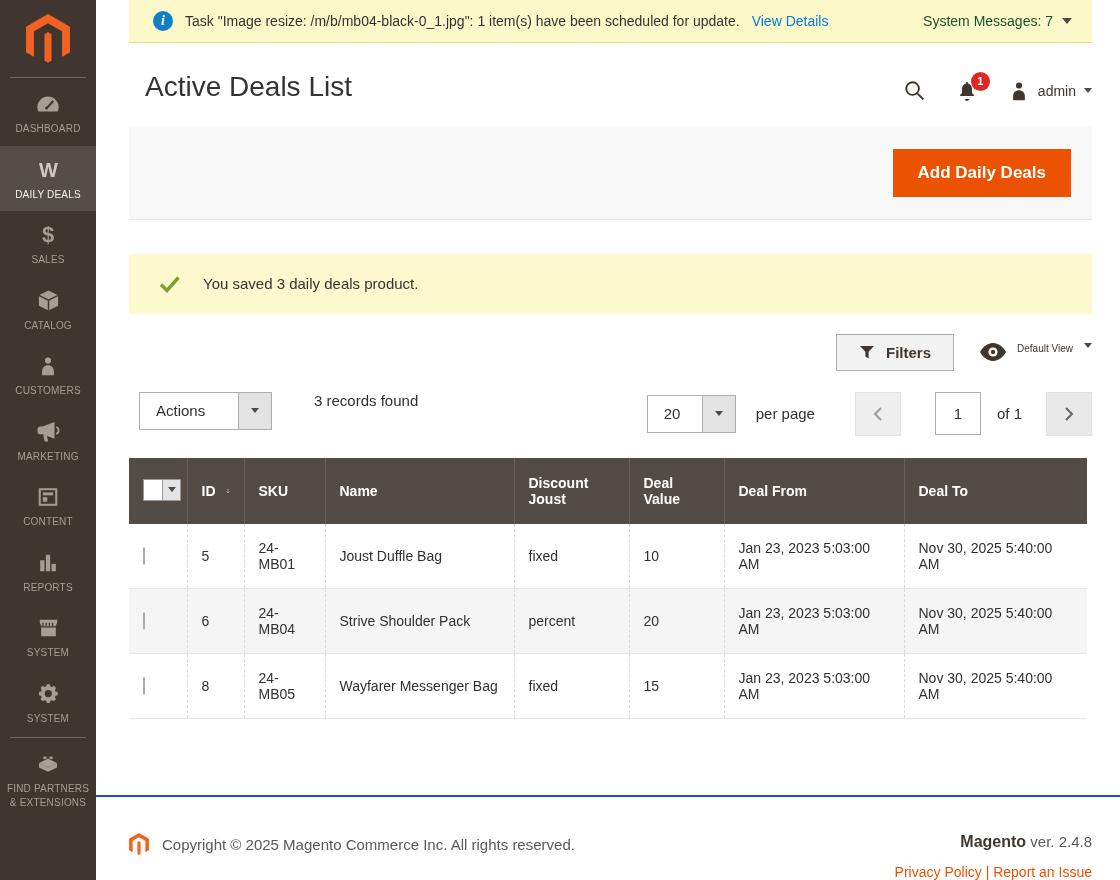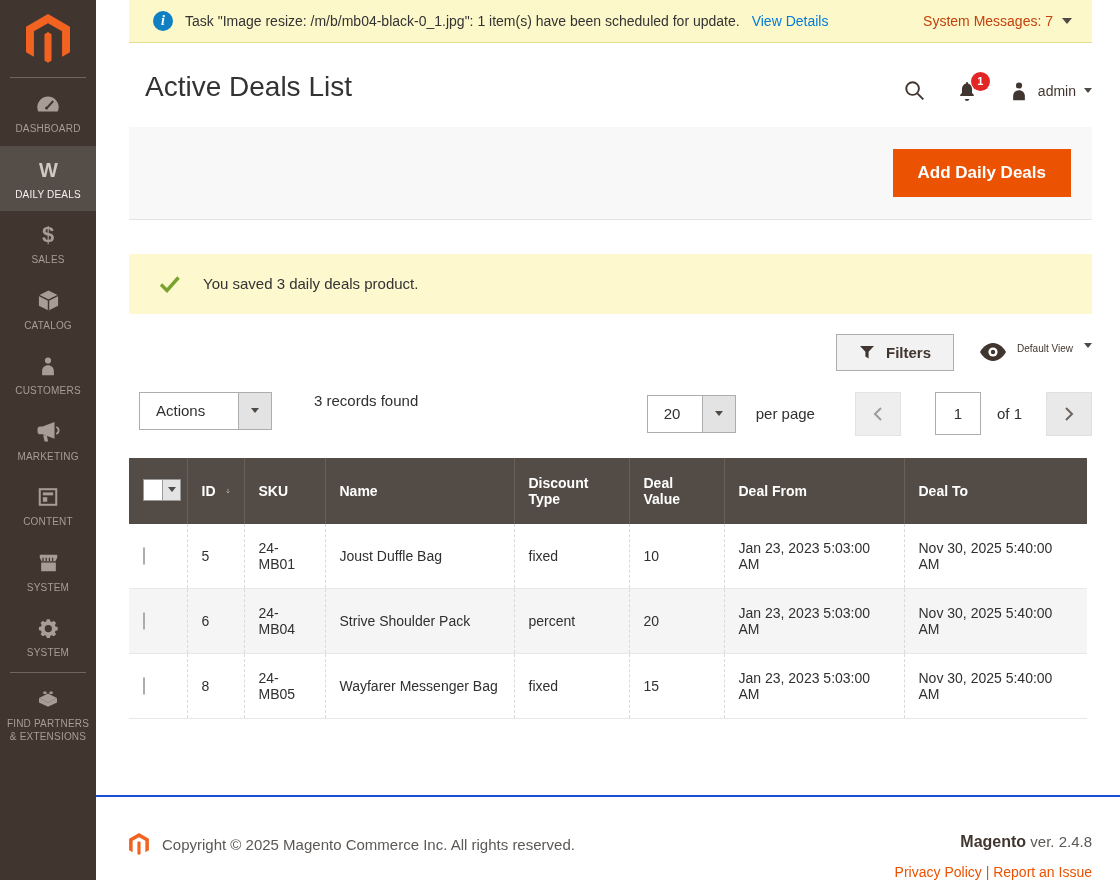--- a/index.html
+++ b/index.html
@@ -40,21 +40,21 @@
     display: flex; align-items: center; padding: 0 20px 0 24px; gap: 12px;
     font-size: 14px; color: #333;
   }
   .info-badge {
     width: 20px; height: 20px; border-radius: 50%; background: #1080c2;
     color: #fff; display: flex; align-items: center; justify-content: center;
     font-family: "Liberation Serif", serif; font-style: italic; font-weight: bold; font-size: 14px;
     flex: none;
   }
   .link { color: #007bdb; text-decoration: none; cursor: pointer; }
-  .sysmsg-right { margin-left: auto; display: flex; align-items: center; gap: 9px; color: #c2410c; cursor: pointer; }
+  .sysmsg-right { margin-left: auto; display: flex; align-items: center; gap: 9px; color: #14532d; cursor: pointer; }
   .caret-down {
     width: 0; height: 0; display: inline-block;
     border-left: 5px solid transparent; border-right: 5px solid transparent;
     border-top: 6px solid #514943;
   }
   .caret-sm { border-left-width: 4px; border-right-width: 4px; border-top-width: 5px; }
 
   
   .page-header { display: flex; align-items: flex-end; justify-content: space-between; padding: 28px 28px 24px 33px; margin-left: 16px; }
   .page-title { font-size: 28px; font-weight: 400; color: #333; }
@@ -227,20 +227,30 @@
       <span class="nicon">
         <svg width="22" height="22" viewBox="0 0 24 24" fill="currentColor">
           <rect x="3" y="3.5" width="18" height="17" fill="none" stroke="currentColor" stroke-width="2.2"></rect>
           <rect x="6.4" y="7" width="11.2" height="3.2"></rect>
           <rect x="6.4" y="12.2" width="4.8" height="5"></rect>
         </svg>
       </span>
       <span class="nlabel">CONTENT</span>
     </div>
 
+    <div class="nav-item">
+      <span class="nicon">
+        <svg width="22" height="22" viewBox="0 0 24 24" fill="currentColor">
+          <rect x="3.5" y="9" width="4.6" height="12"></rect>
+          <rect x="9.7" y="3" width="4.6" height="18"></rect>
+          <rect x="15.9" y="13" width="4.6" height="8"></rect>
+        </svg>
+      </span>
+      <span class="nlabel">REPORTS</span>
+    </div>
 
     <div class="nav-item">
       <span class="nicon">
         <svg width="23" height="22" viewBox="0 0 24 24" fill="currentColor">
           <path d="M2.5 3h19v3.2l-2 4H4.5l-2-4Z"></path>
           <path d="M6 6.4v3.4 M9.5 6.4v3.4 M13 6.4v3.4 M16.5 6.4v3.4" stroke="#41362f" stroke-width="1.4"></path>
           <path d="M4 11.5h16V21H4Z"></path>
         </svg>
       </span>
       <span class="nlabel">SYSTEM</span>
@@ -393,21 +403,21 @@
           <th>
             <span class="th-id">
               <span>ID</span>
               <svg width="9" height="12" viewBox="0 0 9 12" fill="none" stroke="#cfc9c2" stroke-width="1.4">
                 <path d="M4.5 1v9 M1.2 7 4.5 10.3 7.8 7"></path>
               </svg>
             </span>
           </th>
           <th>SKU</th>
           <th>Name</th>
-          <th>Discount Type</th>
+          <th>Discount Joust</th>
           <th>Deal Value</th>
           <th>Deal From</th>
           <th>Deal To</th>
         </tr>
       </thead>
       <tbody>
         <tr>
           <td><span class="checkbox"></span></td>
           <td>5</td>
           <td>24-MB01</td>

